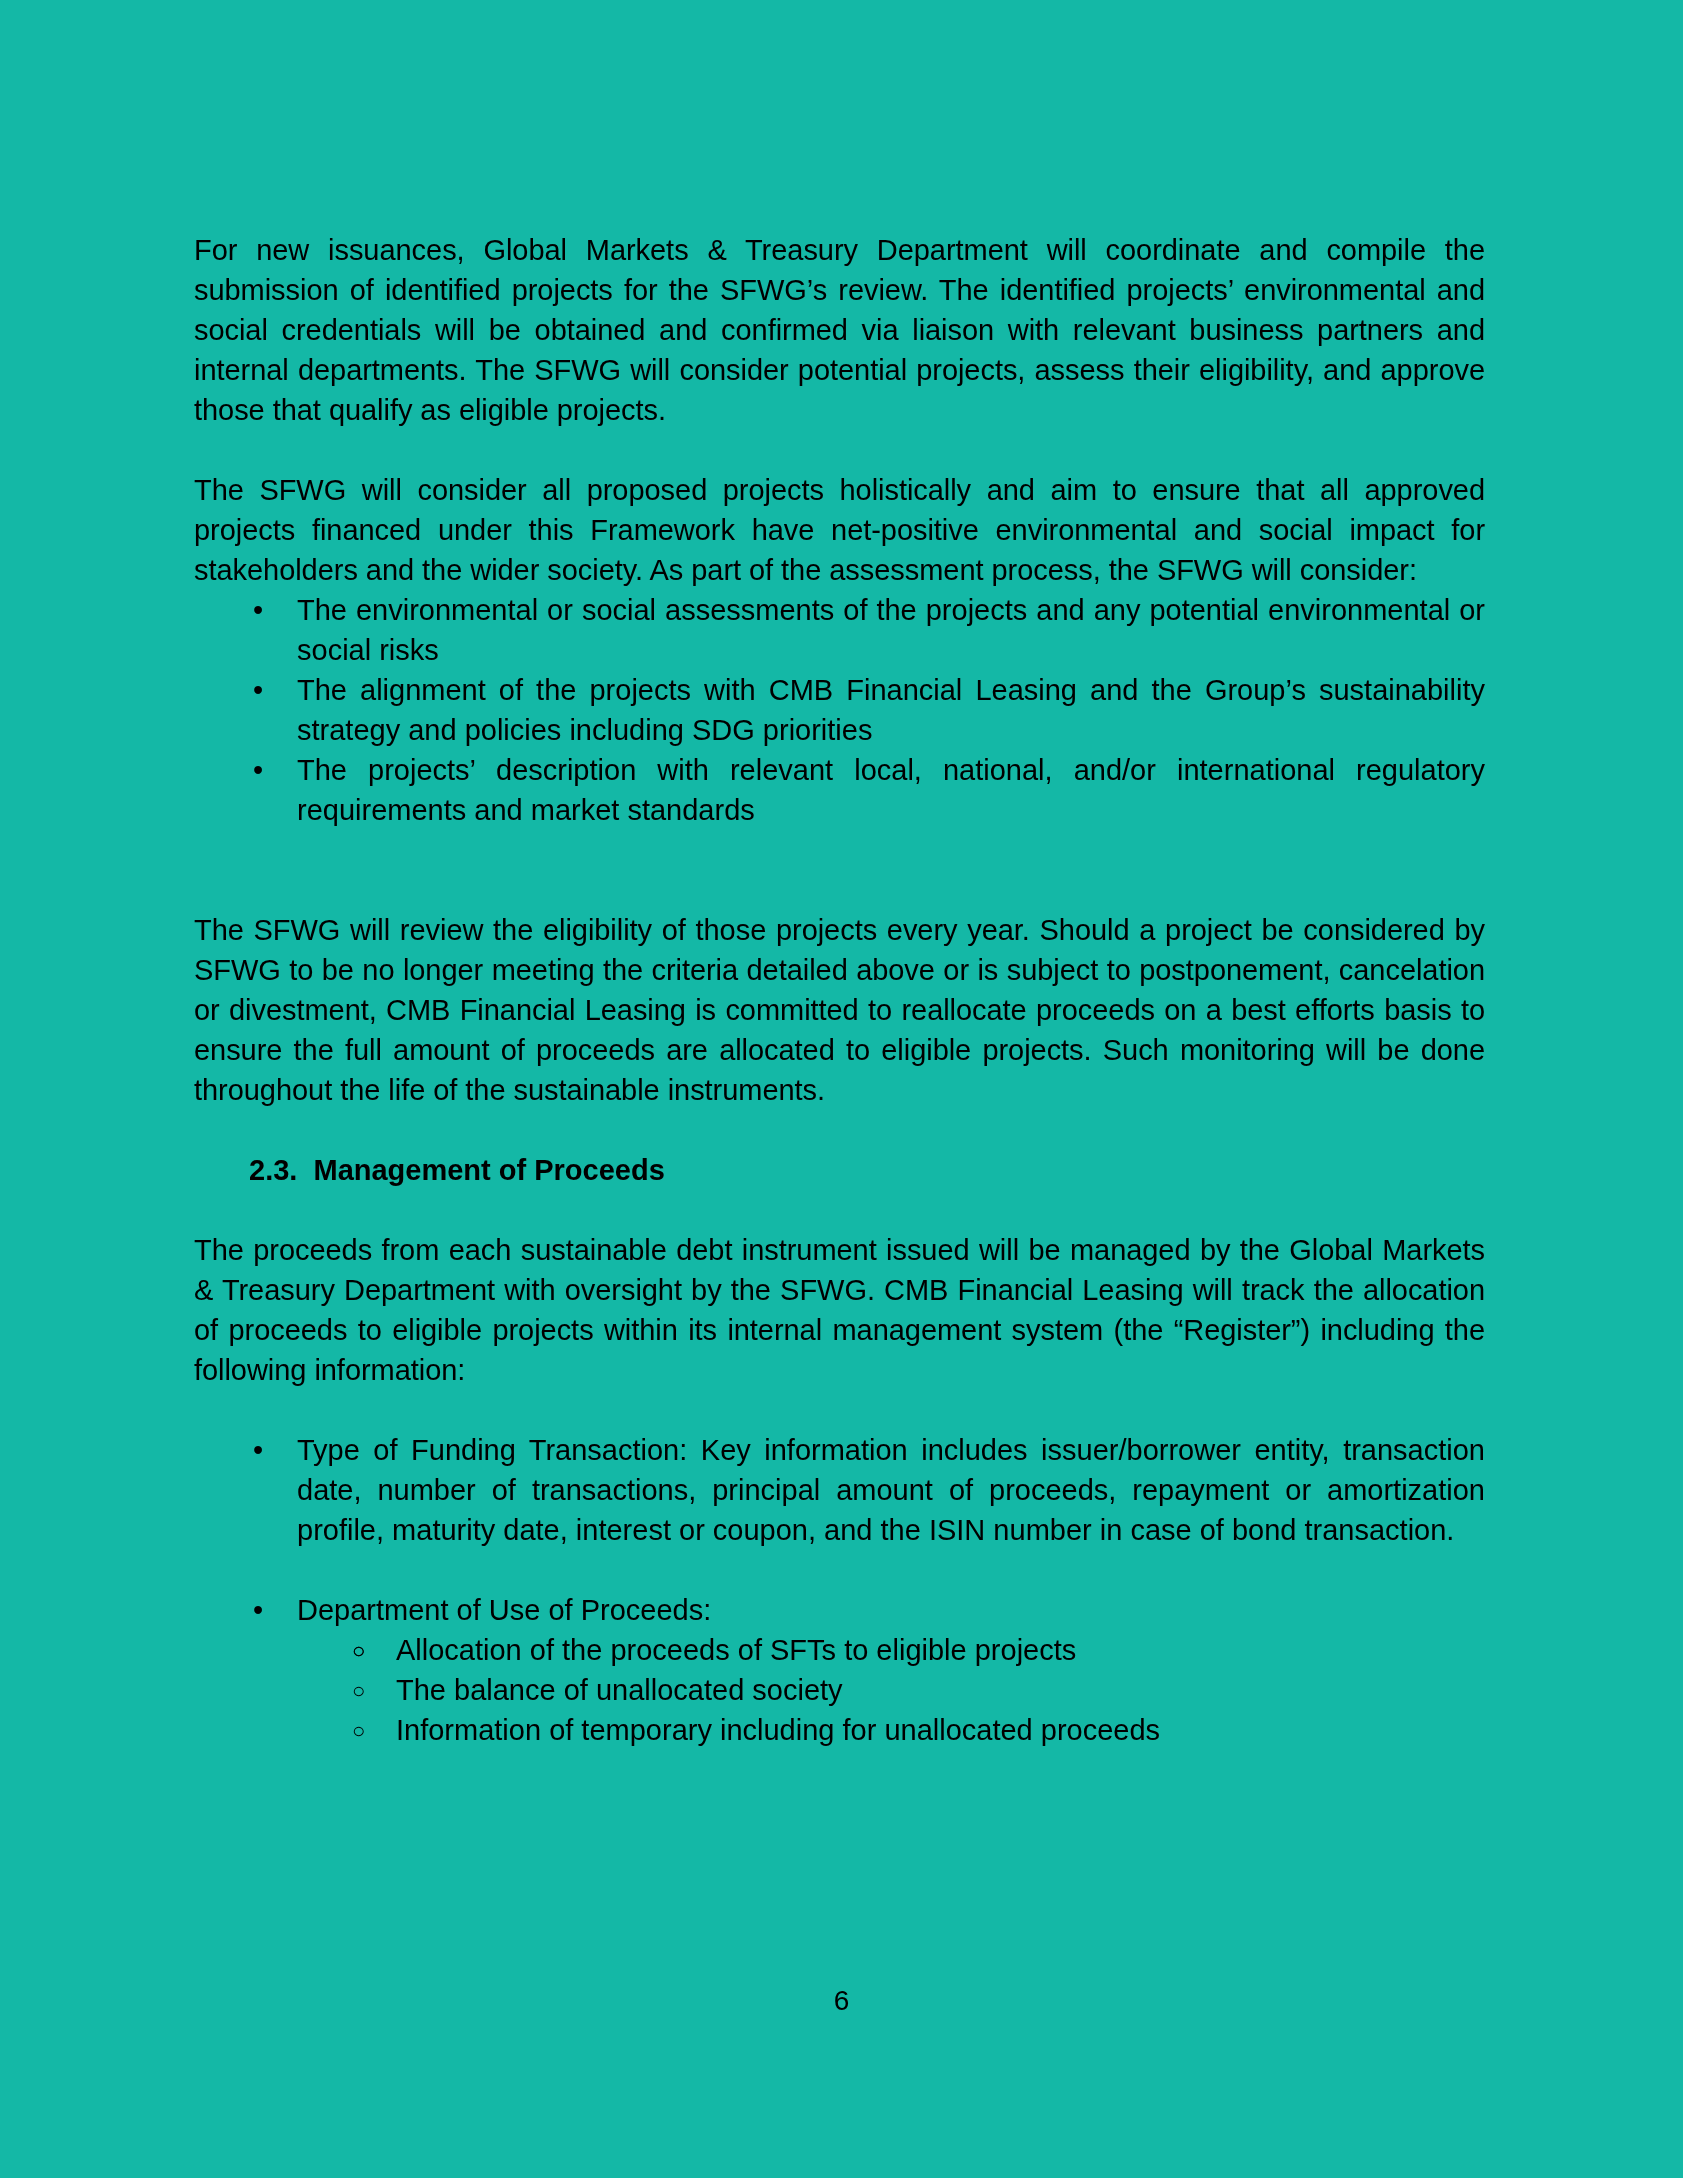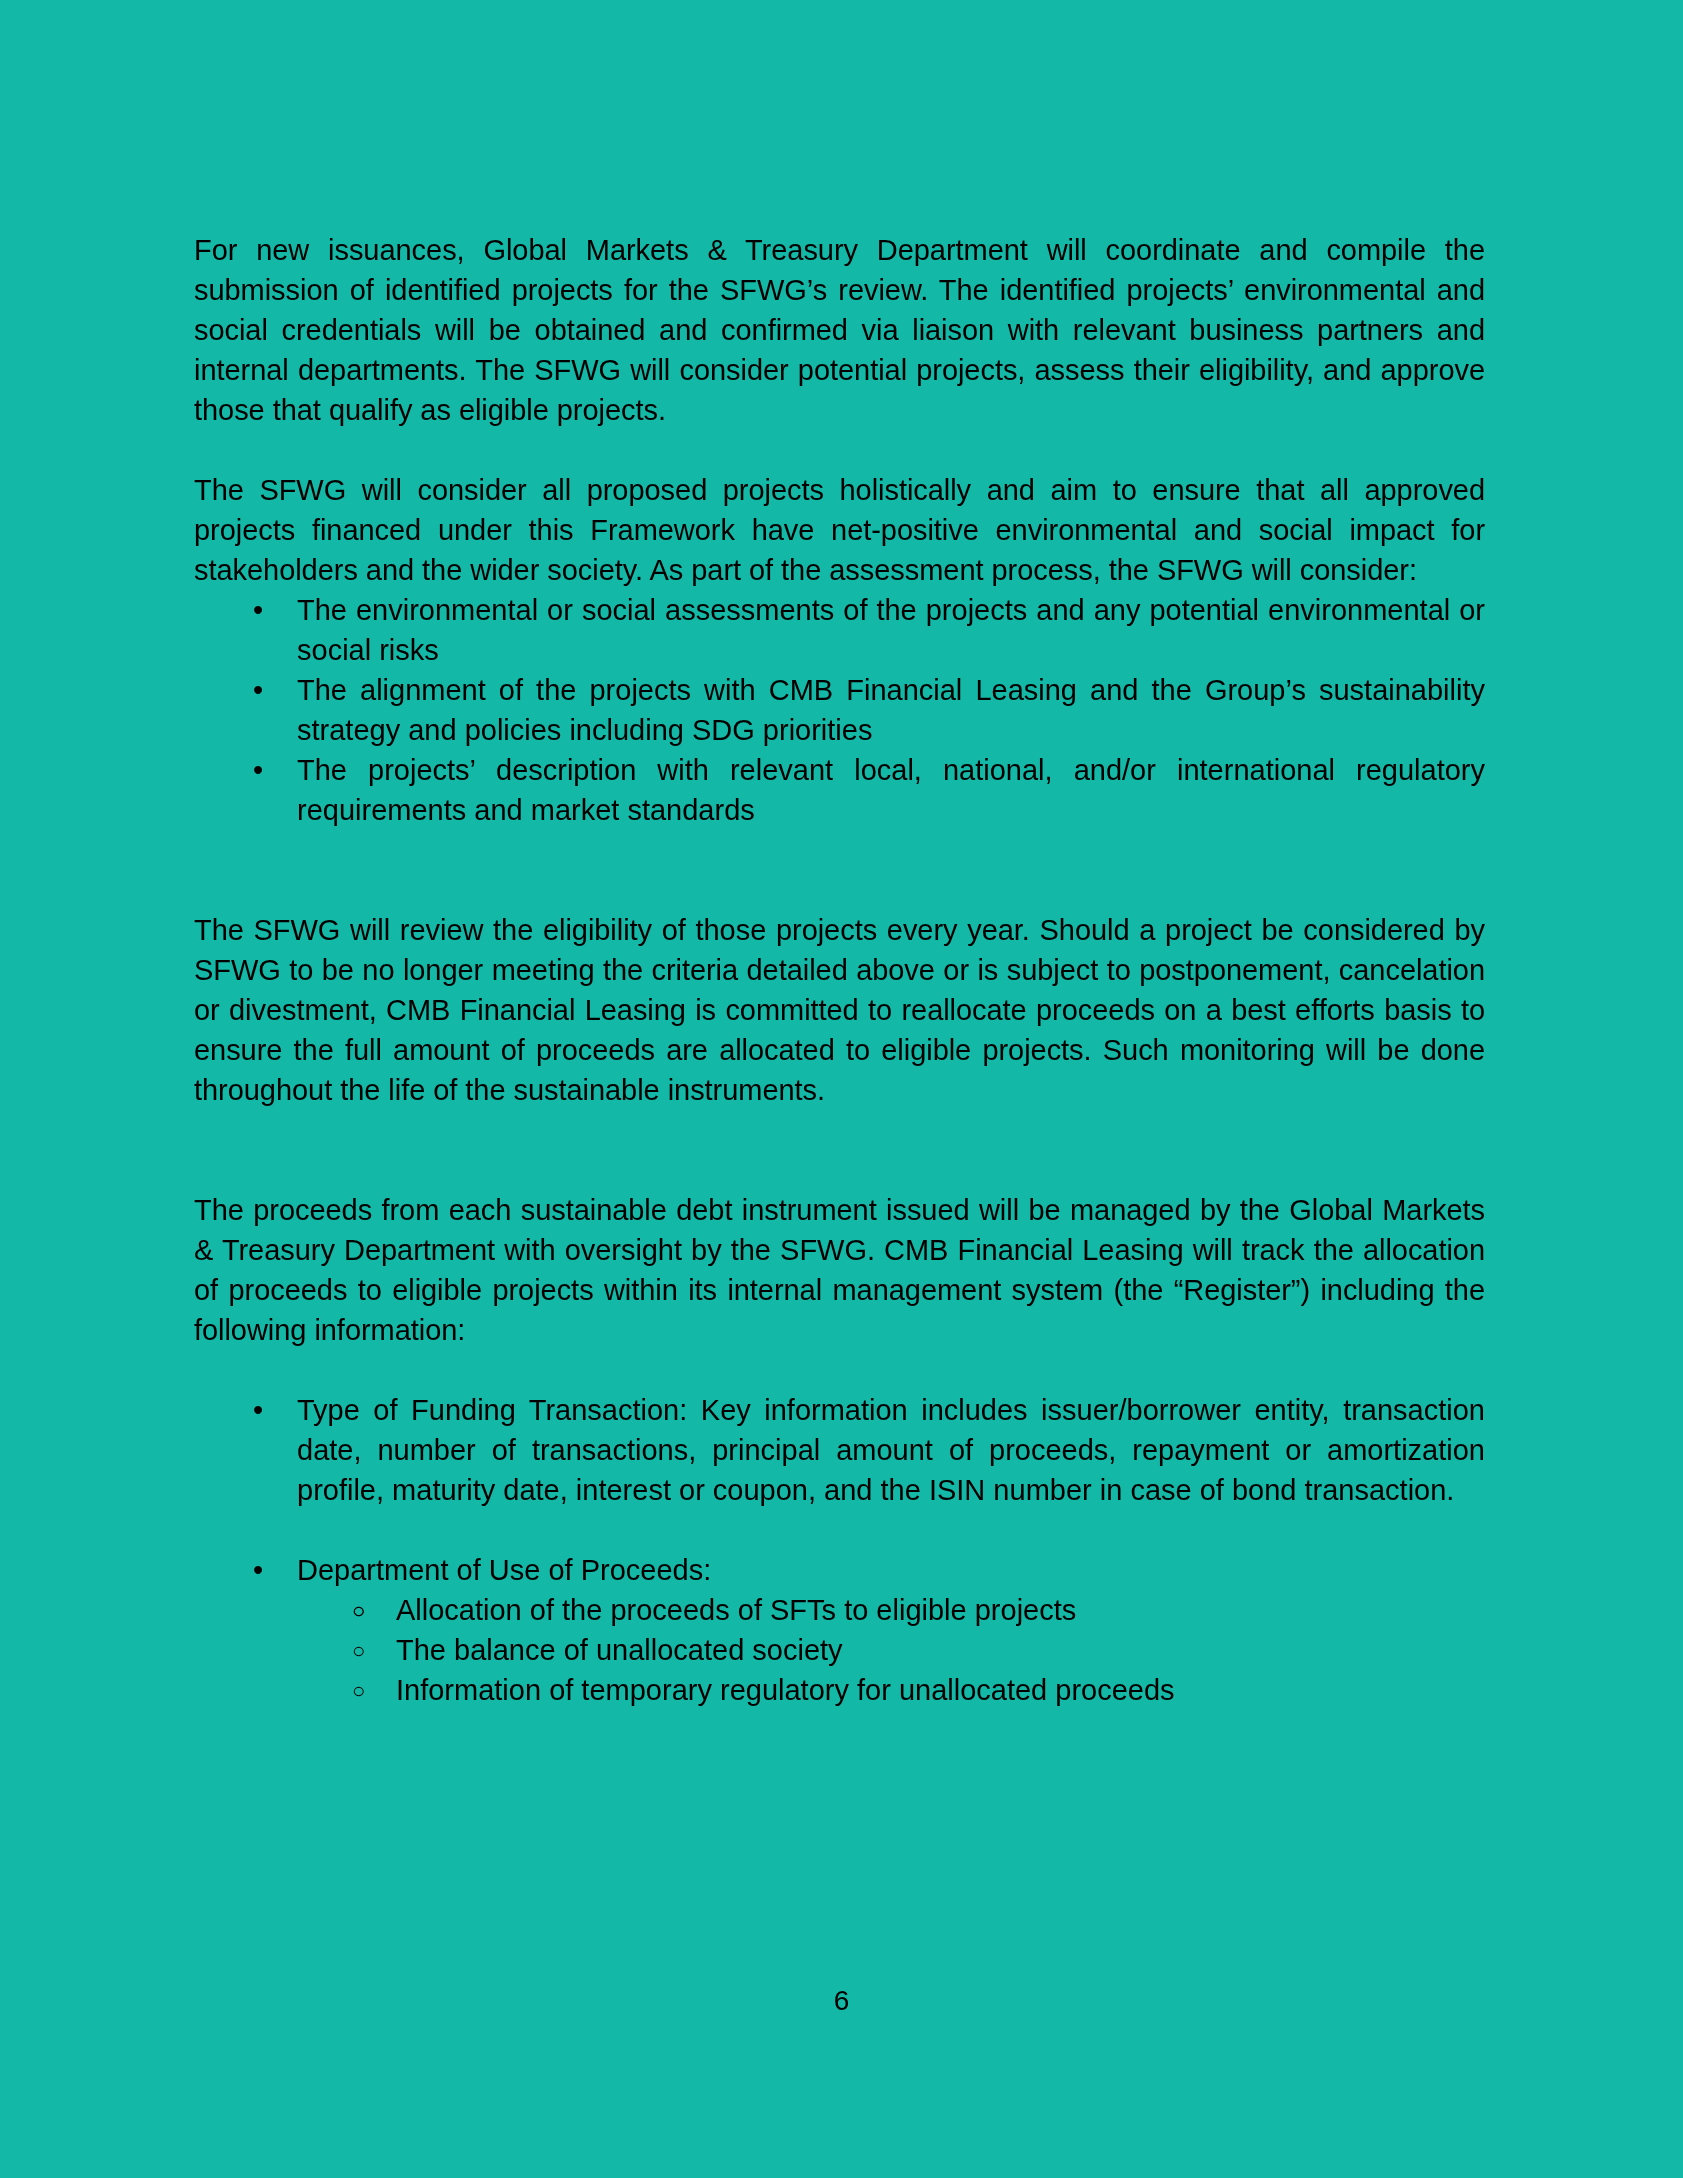--- a/index.html
+++ b/index.html
@@ -136,20 +136,21 @@
 
     <div class="spacer-md"></div>
 
 
     <div class="spacer-md"></div>
 
     <p class="para">The SFWG will review the eligibility of those projects every year. Should a project be considered by SFWG to be no longer meeting the criteria detailed above or is subject to postponement, cancelation or divestment, CMB Financial Leasing is committed to reallocate proceeds on a best efforts basis to ensure the full amount of proceeds are allocated to eligible projects. Such monitoring will be done throughout the life of the sustainable instruments.</p>
 
     <div class="spacer-md"></div>
 
+    <p class="heading">2.3.  Management of Proceeds</p>
 
     <div class="spacer-md"></div>
 
     <p class="para">The proceeds from each sustainable debt instrument issued will be managed by the Global Markets &amp; Treasury Department with oversight by the SFWG. CMB Financial Leasing will track the allocation of proceeds to eligible projects within its internal management system (the “Register”) including the following information:</p>
 
     <div class="spacer-md"></div>
 
     <ul class="level1">
       <li>
         <span class="bullet">•</span>
@@ -173,21 +174,21 @@
       <li>
         <span class="bullet-o">○</span>
         <span>Allocation of the proceeds of SFTs to eligible projects</span>
       </li>
       <li>
         <span class="bullet-o">○</span>
         <span>The balance of unallocated society</span>
       </li>
       <li>
         <span class="bullet-o">○</span>
-        <span>Information of temporary regulatory for unallocated proceeds</span>
+        <span>Information of temporary including for unallocated proceeds</span>
       </li>
     </ul>
 
   </div>
 
   <div class="page-number">6</div>
 
 </div>
 
 

